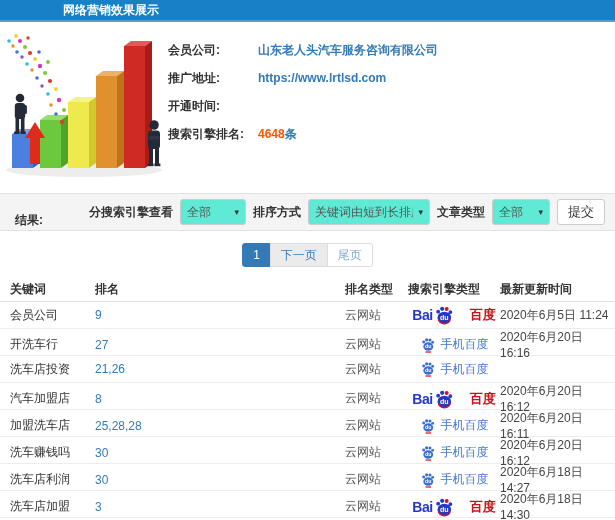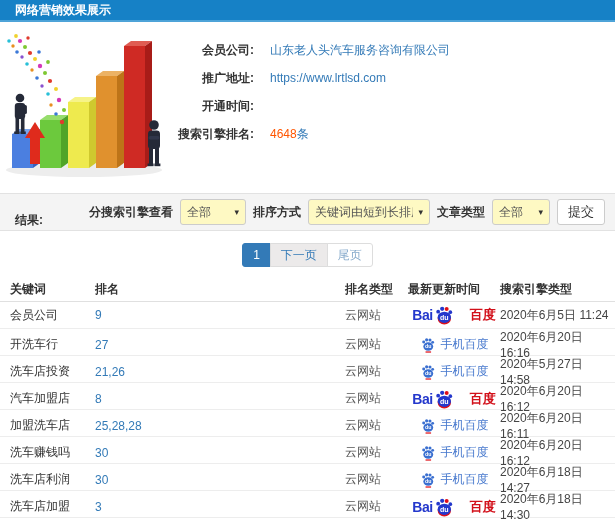--- a/index.html
+++ b/index.html
@@ -2,40 +2,40 @@
 <html><head>
 <meta charset="utf-8">
 <style>
   * { margin:0; padding:0; box-sizing:border-box; }
   html,body { width:615px; height:520px; background:#fff; overflow:hidden;
     font-family:"Liberation Sans","DejaVu Sans",sans-serif; font-size:12px; color:#333; }
 
   
   .titlebar { height:22px; background:#1681c6; border-bottom:2px solid #4da3d8;
     display:flex; align-items:center; padding-left:15px; }
-  .titlebar .title { color:#fff; font-weight:bold; font-size:12px; }
+  .titlebar .title { color:#fff; font-weight:bold; font-size:12px;margin-left:48px; }
 
   
   .profile { display:flex; height:171px; }
   .illu { width:168px; height:160px; padding:4px 0 0 4px; flex:0 0 auto; }
   .info { padding-top:14px; }
   .info-row { height:28px; display:flex; align-items:center; }
-  .info-label { width:86px; text-align:right; font-weight:bold; color:#333; }
-  .info-value { margin-left:16px; color:#333; }
+  .info-label { width:86px; text-align:left; font-weight:bold; color:#333; }
+  .info-value { margin-left:4px; color:#333;font-weight:bold; }
   .info-value.link { color:#337ab7; cursor:pointer; text-decoration:none; }
   .count-num { color:#ff5500; }
   .count-suffix { color:#337ab7; }
 
   
   .filterbar { height:38px; background:#f4f4f4; border-top:1px solid #e2e2e2;
     border-bottom:1px solid #e2e2e2; display:flex; align-items:center; padding:0 10px 0 15px; }
   .filterbar .section-label { font-weight:bold;margin-top:16px; }
   .filter-controls { margin-left:auto; display:flex; align-items:center; gap:7px; }
   .filter-label { font-weight:bold; white-space:nowrap;text-align:center; }
-  .select { background:#fef9c3; border:1px solid #ccc; border-radius:3px; height:26px;
+  .select { background:#5eead4; border:1px solid #ccc; border-radius:3px; height:26px;
     display:flex; align-items:center; padding:0 6px; color:#555; cursor:pointer; white-space:nowrap; }
   .select .sel-text { flex:1; overflow:hidden; }
   .select .arrow { color:#333; font-size:9px; margin-left:5px; }
   .sel-engine { width:66px; }
   .sel-sort { width:122px; }
   .sel-article { width:58px; }
   .btn-submit { background:#fff; border:1px solid #ccc; border-radius:3px; height:26px;
     padding:0 10px; color:#333; cursor:pointer; font-size:13px; }
 
   
@@ -208,22 +208,22 @@
   <span class="pg active">1</span>
   <span class="pg next">下一页</span>
   <span class="pg last">尾页</span>
 </div>
 
 <div class="table">
   <div class="trow thead">
     <span>关键词</span>
     <span>排名</span>
     <span>排名类型</span>
+    <span>搜索引擎类型</span>
     <span>最新更新时间</span>
-    <span>搜索引擎类型</span>
   </div>
   <div>
   <div class="trow">
     <span class="cell-keyword">会员公司</span>
     <span class="cell-rank">9</span>
     <span class="cell-ranktype">云网站</span>
     <span class="engine-wrap">
   <span class="baidu-pc">
     <span class="bd-prefix">Bai</span>
     <svg width="20" height="20" viewBox="0 0 24 24">
@@ -273,21 +273,20 @@
       <circle cx="9.8" cy="4.6" r="2.6" fill="#3a6fd0"></circle>
       <circle cx="15.2" cy="4.9" r="2.5" fill="#3a6fd0"></circle>
       <circle cx="19.6" cy="8.6" r="2.3" fill="#3a6fd0"></circle>
       <ellipse cx="12.4" cy="15.5" rx="8" ry="7" fill="#3a6fd0"></ellipse>
       <text x="12.4" y="18.3" text-anchor="middle" font-size="8.5" font-weight="bold" fill="#fff" font-family="Liberation Sans, sans-serif">du</text>
       <rect x="8" y="23.4" width="9" height="2" fill="#e01018"></rect>
     </svg>
     <span class="bm-label">手机百度</span>
   </span>
 </span>
-    <span class="cell-updated">2020年5月27日 14:58</span>
   </div>
 
   <div class="trow">
     <span class="cell-keyword">汽车加盟店</span>
     <span class="cell-rank">8</span>
     <span class="cell-ranktype">云网站</span>
     <span class="engine-wrap">
   <span class="baidu-pc">
     <span class="bd-prefix">Bai</span>
     <svg width="20" height="20" viewBox="0 0 24 24">

